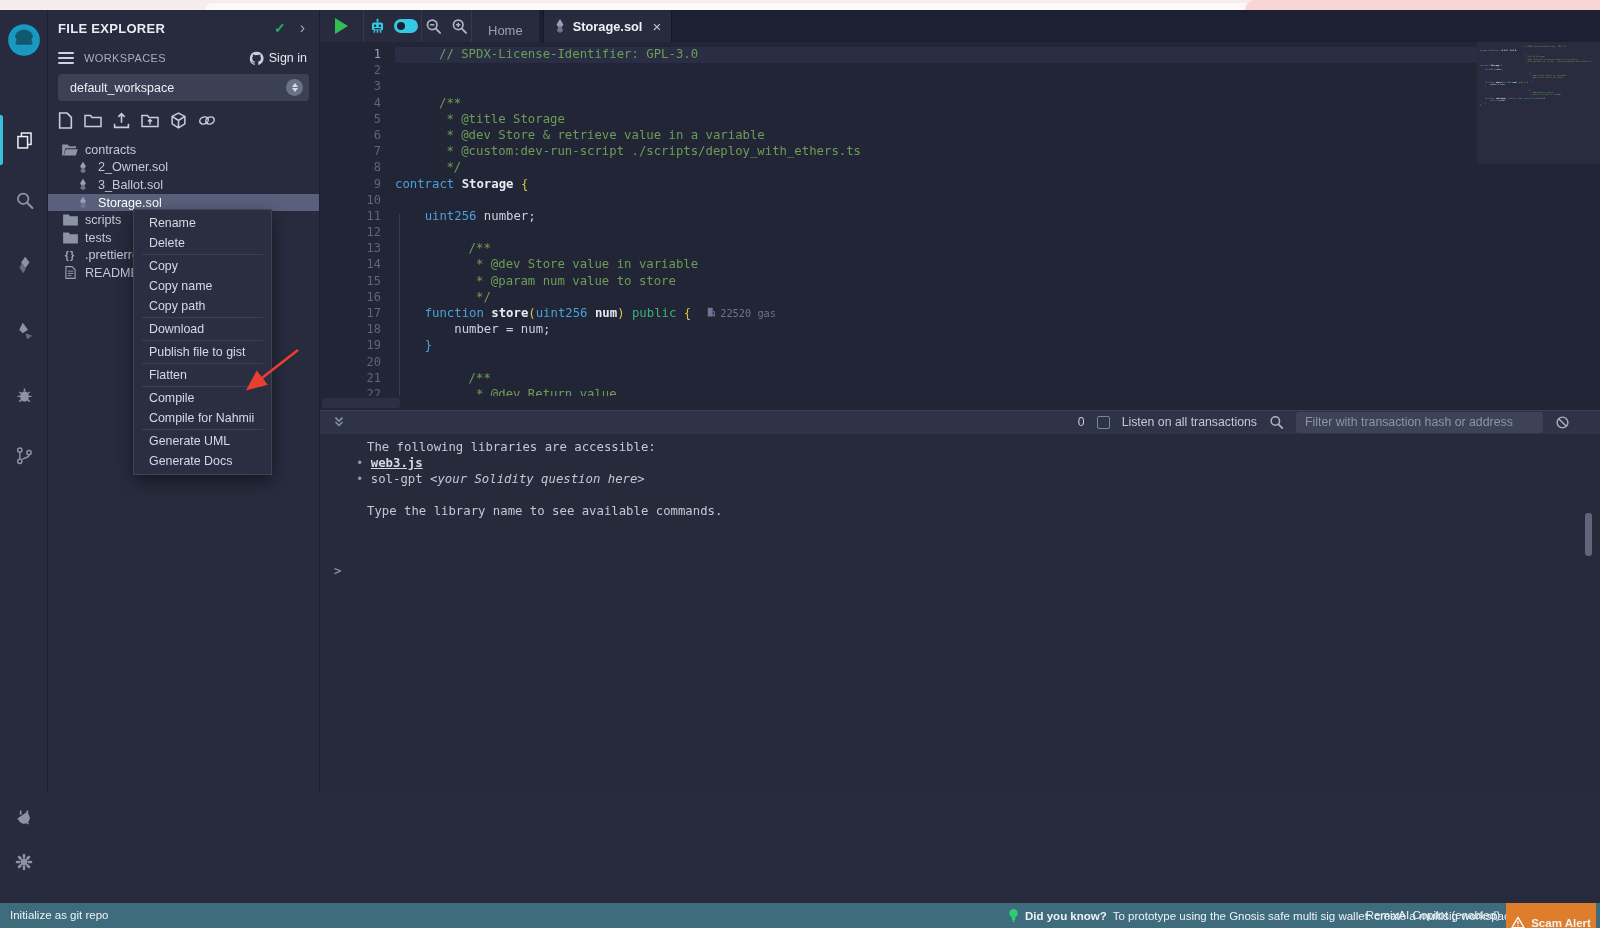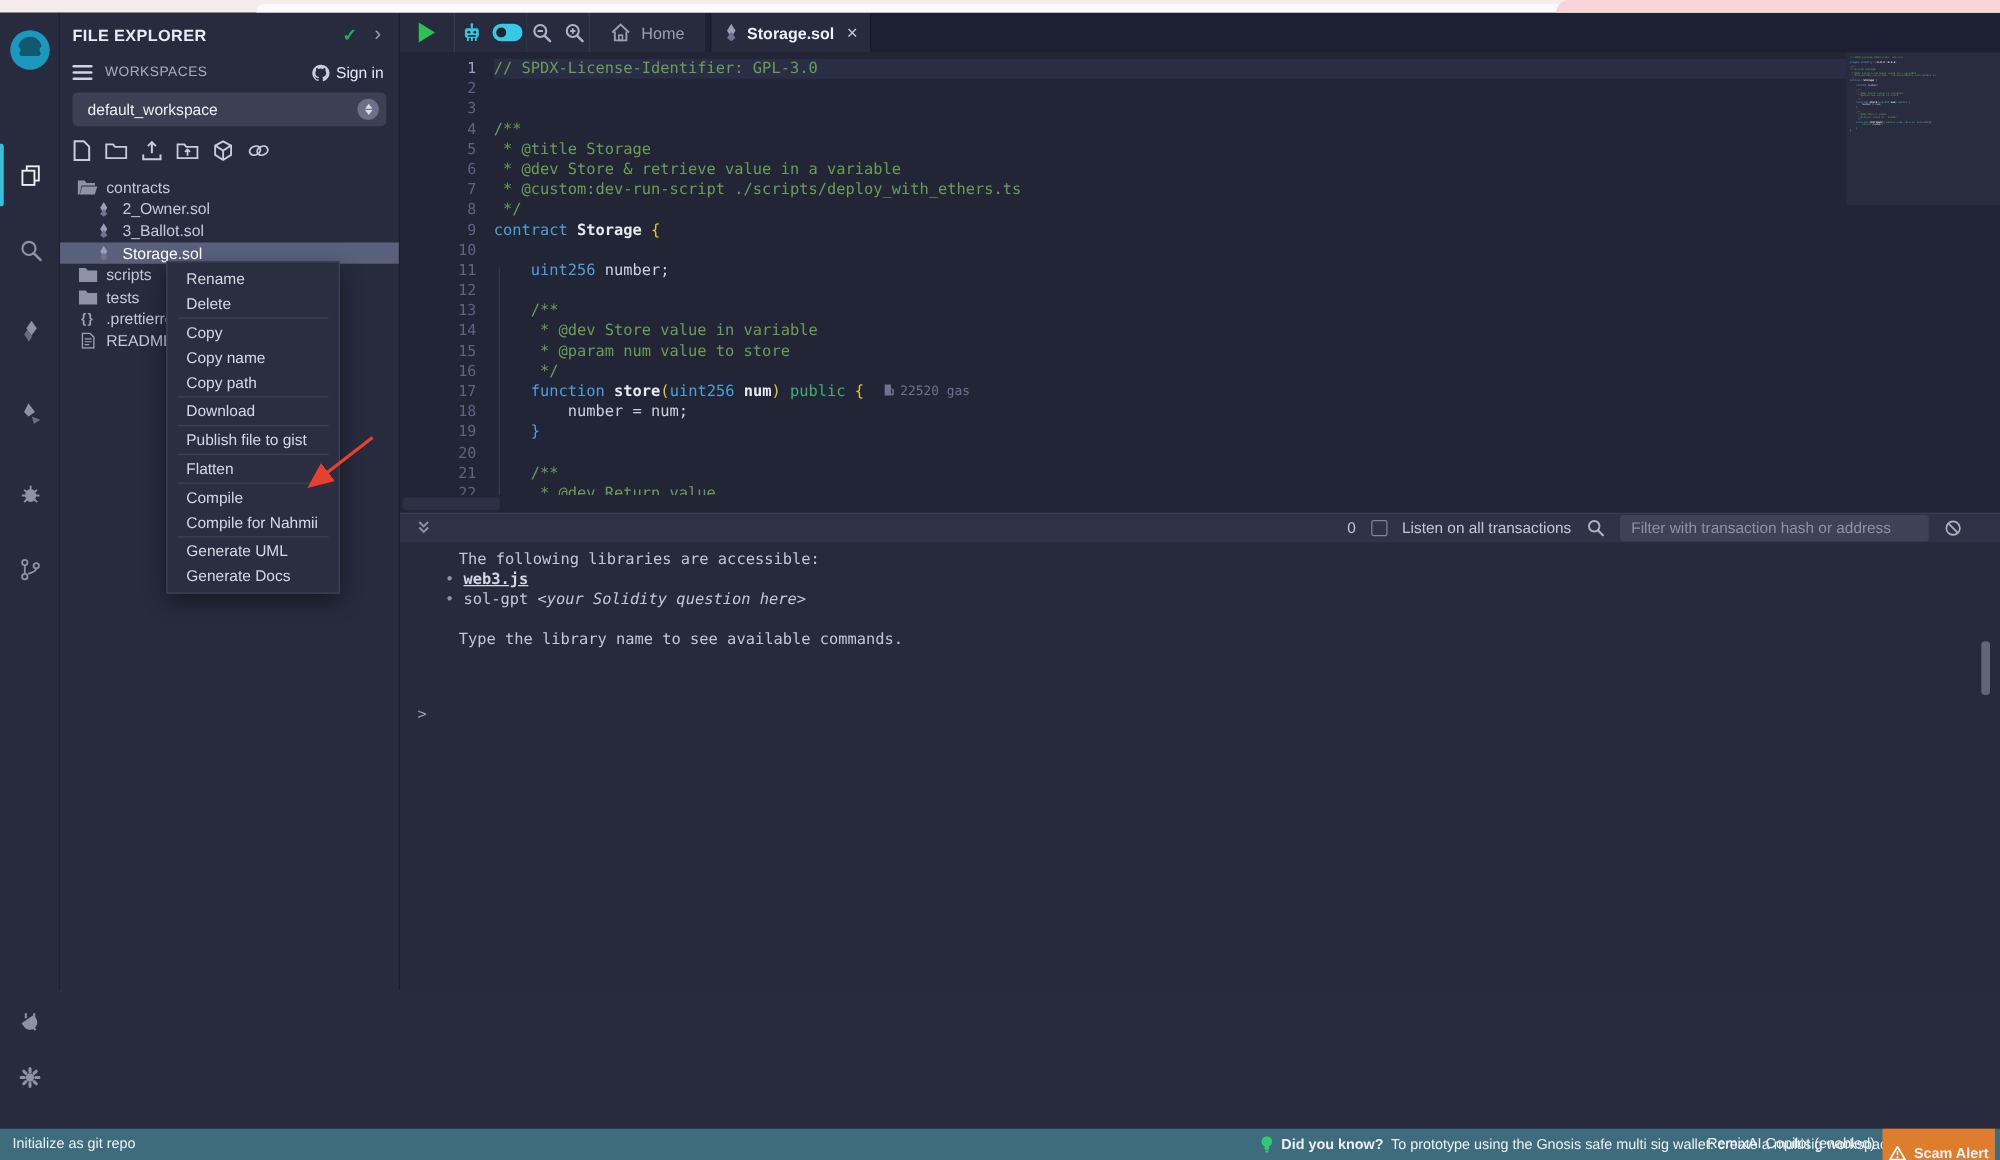--- a/index.html
+++ b/index.html
@@ -44,38 +44,38 @@
   .tree-braces { color:#9ba1b4; font-size:11px; font-weight:bold; letter-spacing:1px; }
   .tree-ic { width:16px; display:flex; justify-content:center; flex:none; }
 
   
   .main { flex:1; display:flex; flex-direction:column; min-width:0; }
   .ed-toolbar { height:32px; background:#1d2032; display:flex; align-items:stretch; flex:none; }
   .seg { display:flex; align-items:center; justify-content:center; background:#272b3d; border-right:1px solid #343950; }
   .seg-play { width:44px; }
   .seg-ai { width:58px; gap:7px; }
   .seg-zoom { width:50px; gap:9px; }
-  .seg-home { padding:12px 16px; gap:8px; border-right:none; }
+  .seg-home { padding:12px 16px; gap:8px; border-right:none;flex-direction:column; }
   .home-label { color:#9aa0b3; font-size:13px; }
   .play-tri { width:0; height:0; border-top:8px solid transparent; border-bottom:8px solid transparent; border-left:13px solid #2fbf55; cursor:pointer; }
   .toggle { width:24px; height:14px; border:2px solid #35c9e4; border-radius:8px; background:#35c9e4; position:relative; cursor:pointer; }
   .toggle i { position:absolute; left:1px; top:1px; width:8px; height:8px; border-radius:50%; background:#1d2030; }
   .tab { margin-left:4px; display:flex; align-items:center; gap:7px; padding:0 10px; background:#272b3d; border-left:1px solid #15172a; border-right:1px solid #15172a; cursor:pointer; }
   .tab-label { font-size:12.8px; font-weight:bold; color:#eef0f6; }
   .tab-close { color:#c3c8d6; font-size:15px; margin-left:3px; cursor:pointer; }
 
   
   .editor { flex:1; position:relative; background:#222536; overflow:hidden; }
   .gutter { position:absolute; left:0; top:5px; width:75px; }
   .gn { height:16.2px; line-height:16.2px; text-align:right; padding-right:14px; font:12px "DejaVu Sans Mono",monospace; color:#5d6480; }
   .gn.hl { color:#9aa2c4; }
   .code { position:absolute; left:75px; right:123px; top:5px; bottom:0; cursor:text; }
   .cl { height:16.2px; line-height:16.2px; white-space:pre; font:12.3px "DejaVu Sans Mono",monospace; color:#ccd1e0; }
   .cl.hl { background:#2a2e45; }
-  .tk-cm { color:#6d9d55; } .tk-kw { color:#4ba0d8; } .tk-gr { color:#3fae76; }
+  .tk-cm { color:#6d9d55;padding-left:44px; } .tk-kw { color:#4ba0d8; } .tk-gr { color:#3fae76; }
   .tk-op { color:#e35f5f; } .tk-wb { color:#e8eaf2; font-weight:bold; }
   .tk-tx { color:#ccd1e0; } .tk-b1 { color:#e2c23f; } .tk-b2 { color:#4ba0d8; }
   .guide { position:absolute; left:4px; top:167px; height:291px; border-left:1px solid #353a54; }
   .gas { display:inline-flex; align-items:flex-start; gap:4px; margin-left:16px; font:10.3px "DejaVu Sans Mono",monospace; color:#6d7390; font-weight:normal; }
   .minimap { position:absolute; right:8px; top:3px; width:112px; overflow:hidden; cursor:pointer; }
   .mm-line { height:2.1px; line-height:2.1px; white-space:pre; font:2px "DejaVu Sans Mono",monospace; }
   .mm-slider { position:absolute; right:0; top:0; width:123px; height:122px; background:rgba(160,170,200,.06); }
 
   
   .ed-strip { height:14px; background:#222536; position:relative; flex:none; }

